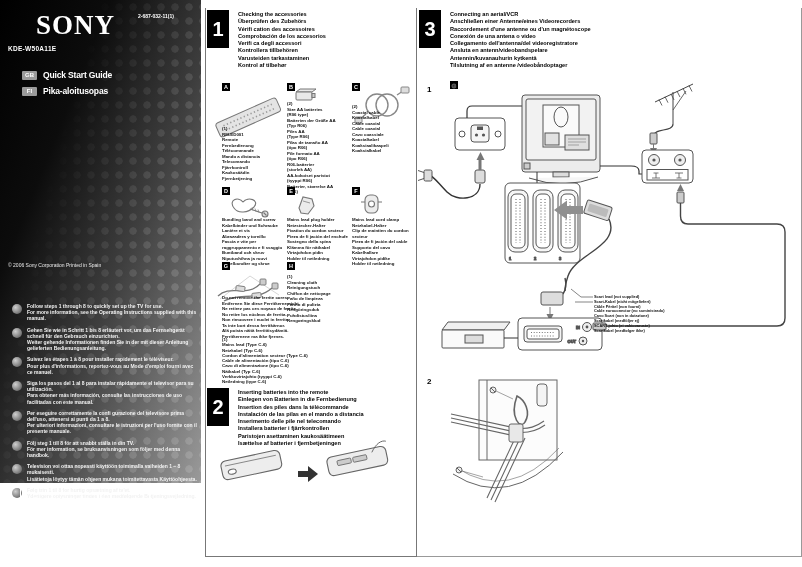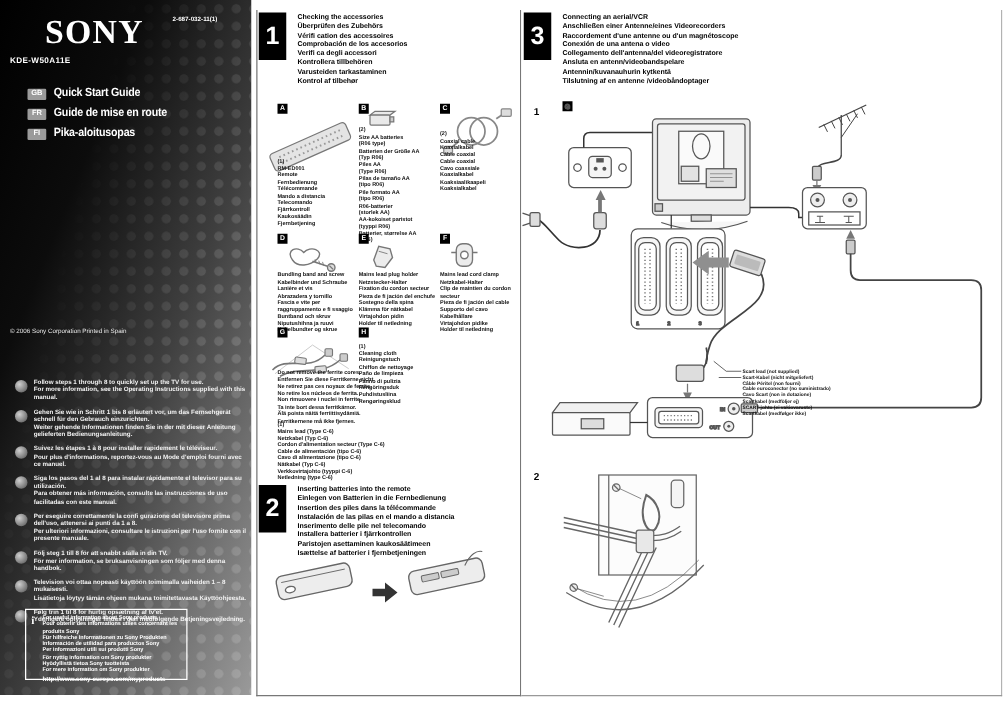--- a/index.html
+++ b/index.html
@@ -1,19 +1,19 @@
 <!DOCTYPE html>
 <html><head>
 <meta charset="utf-8">
 <style>
   html,body{margin:0;padding:0;background:#fff;}
   .page{position:relative;width:802px;height:567px;background:#fff;font-family:"Liberation Sans",sans-serif;overflow:hidden;}
 
   
-  .left-panel{position:absolute;left:0;top:0;width:201px;height:556px;
+  .left-panel{position:absolute;left:0;top:0;width:201px;height:483px;
     background:linear-gradient(112deg,#000 0%,#0c0c0c 28%,#3f3f3f 58%,#9a9a9a 100%);}
   .left-panel::before{content:"";position:absolute;inset:0;
     background-image:radial-gradient(circle,rgba(255,255,255,.14) 0 3.4px,rgba(255,255,255,0) 4px);
     background-size:14px 14px;
     -webkit-mask-image:linear-gradient(105deg,transparent 28%,#000 72%);
     mask-image:linear-gradient(105deg,transparent 28%,#000 72%);}
   .left-panel > *{position:absolute;z-index:2;}
   .sony-logo{left:36px;top:10px;font-family:"Liberation Serif",serif;font-weight:bold;font-size:27px;letter-spacing:1px;color:#fff;}
   .doc-number{left:118px;top:13px;width:76px;text-align:center;font-size:5px;font-weight:bold;color:#fff;}
   .model{left:8px;top:45px;font-size:6.5px;font-weight:bold;color:#fff;letter-spacing:.3px;}
@@ -54,24 +54,20 @@
     <div class="sony-logo">SONY</div>
     <div class="doc-number">2-687-032-11(1)</div>
     <div class="model">KDE-W50A11E</div>
 
     <div class="lang-list">
       <div class="lang-row">
           <span class="lang-badge">GB</span>
           <span class="lang-title">Quick Start Guide</span>
         </div>
       <div class="lang-row">
-          <span class="lang-badge">FR</span>
-          <span class="lang-title">Guide de mise en route</span>
-        </div>
-      <div class="lang-row">
           <span class="lang-badge">FI</span>
           <span class="lang-title">Pika-aloitusopas</span>
         </div>
     </div>
 
     <div class="copyright">© 2006 Sony Corporation    Printed in Spain</div>
 
     <div class="notes">
       <div class="note">
           <span class="note-bullet"></span>

